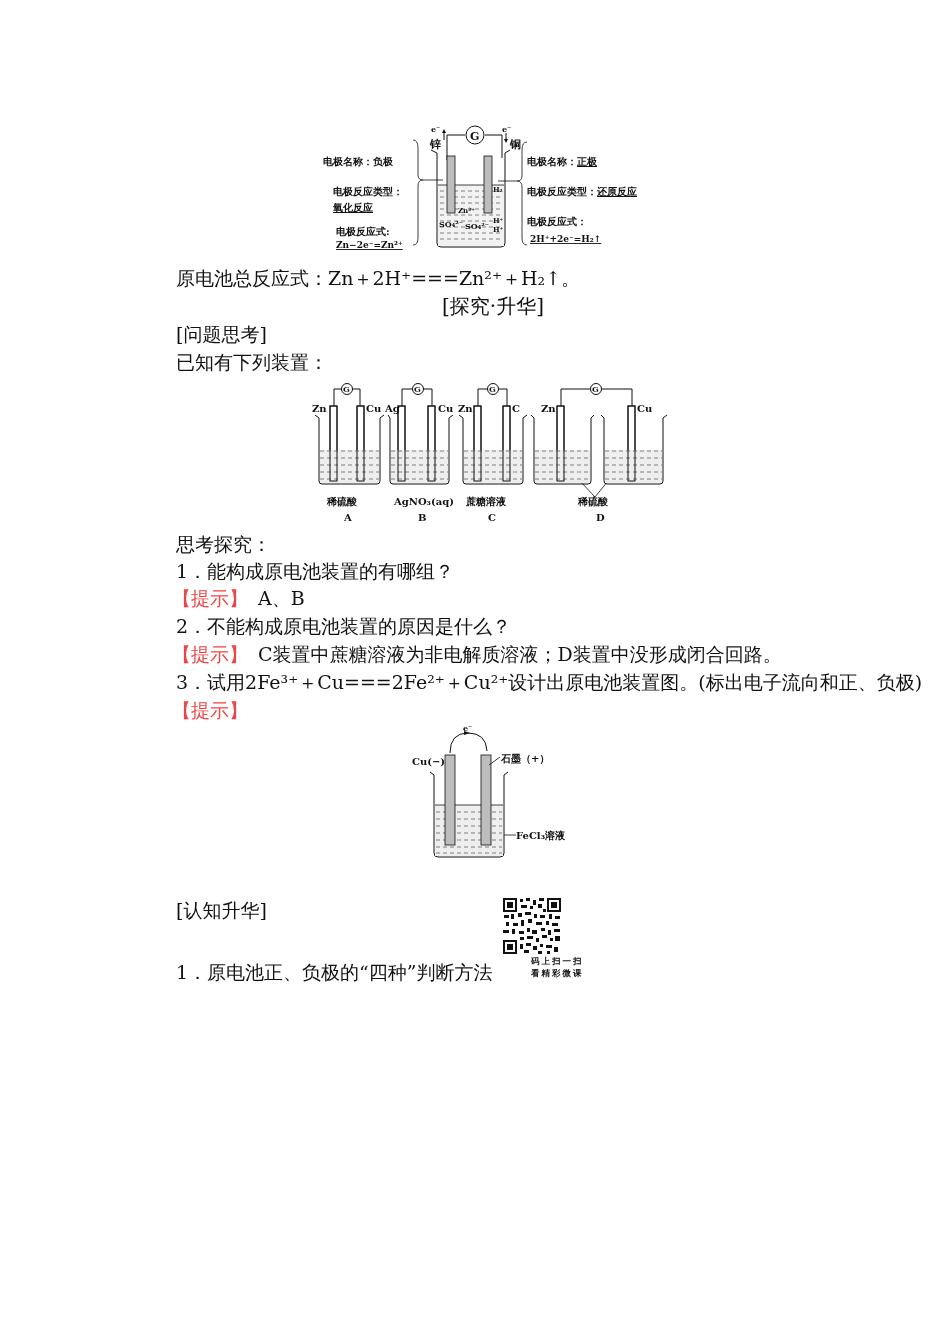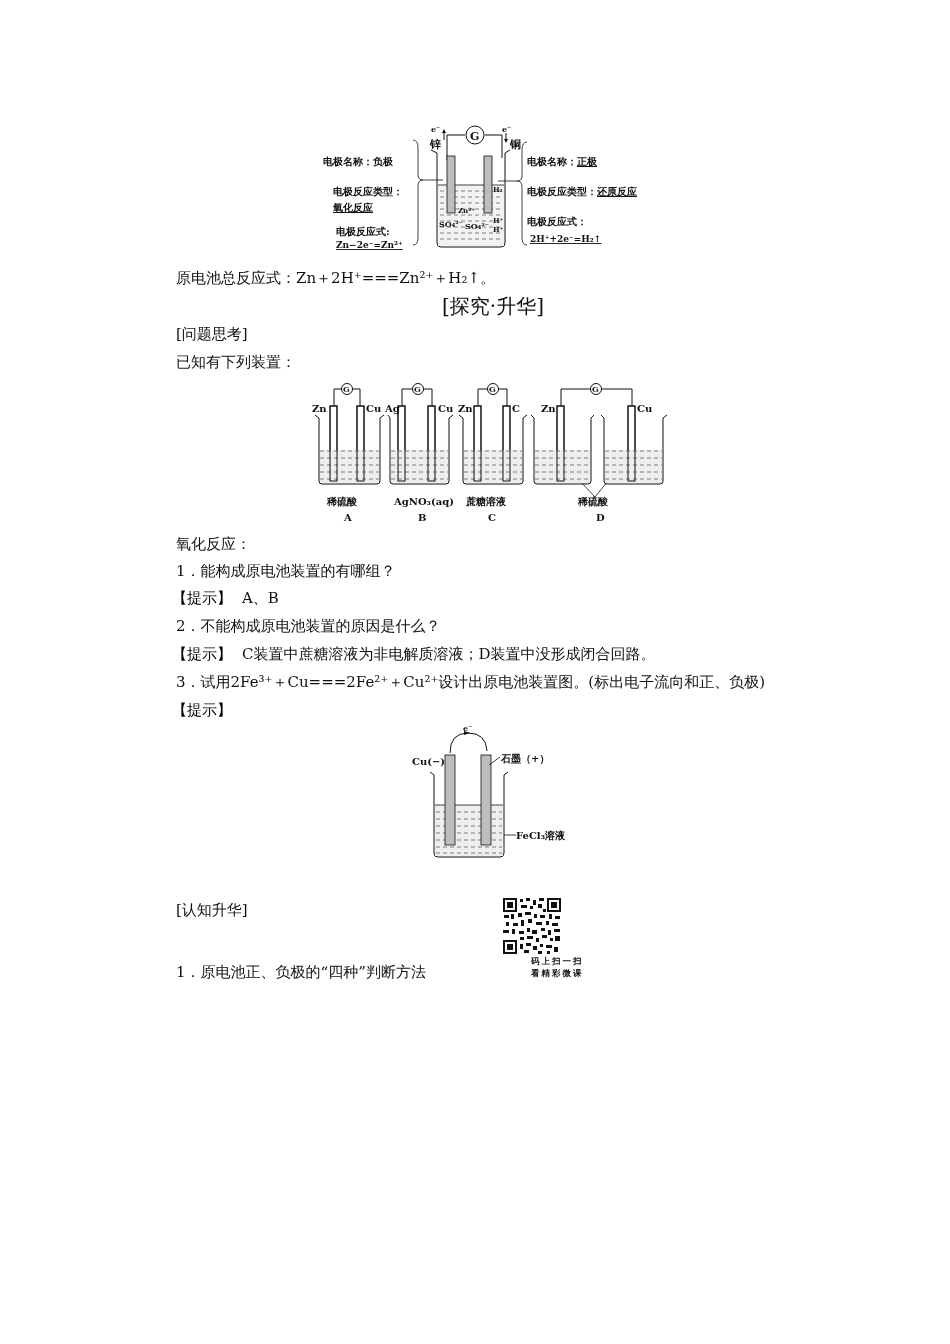--- a/index.html
+++ b/index.html
@@ -1,20 +1,20 @@
 <!DOCTYPE html>
 <html><head>
 <meta charset="utf-8">
 <style>
   html, body { margin: 0; padding: 0; background: #ffffff; }
   body { width: 950px; height: 1344px; position: relative; overflow: hidden;
          font-family: "DejaVu Serif", "Liberation Serif", serif; color: #111; }
-  .line { position: absolute; left: 176px; font-size: 15px; line-height: 20px; white-space: nowrap; }
+  .line { position: absolute; left: 176px; font-size: 19px; line-height: 20px; white-space: nowrap; }
   .center { position: absolute; font-size: 20px; line-height: 20px; white-space: nowrap; }
-  .hint { color: #000000; margin-right: 10px; margin-left: -4px; }
+  .hint { color: #ef4444; margin-right: 10px; margin-left: -4px; }
   svg text { font-family: "DejaVu Serif", "Liberation Serif", serif; font-weight: bold; fill: #111; }
   .fig { position: absolute; }
   .qr-cap { position: absolute; font-size: 8.5px; letter-spacing: 2px; line-height: 11px; font-weight: bold; padding-left: 28px; }
 </style>
 </head>
 <body>
 
 <div class="fig" style="left:310px; top:120px; width:360px; height:135px;">
   <svg width="360" height="135" viewBox="0 0 360 135">
 
@@ -180,21 +180,21 @@
       <text x="161" y="130">蔗糖溶液</text>
       <text x="273" y="130">稀硫酸</text>
       <text x="39" y="146">A</text>
         <text x="113" y="146">B</text>
       <text x="183" y="146">C</text>
         <text x="291" y="146">D</text>
     </g>
   </svg>
 </div>
 
-<div class="line" style="top:534px;">氧化反应：</div>
+<div class="line" style="top:534px;">思考探究：</div>
 <div class="line" style="top:561px;">1．能构成原电池装置的有哪组？</div>
 <div class="line" style="top:588px;">
   <span class="hint">【提示】</span><span>A、B</span>
 </div>
 <div class="line" style="top:616px;">2．不能构成原电池装置的原因是什么？</div>
 <div class="line" style="top:644px;">
   <span class="hint">【提示】</span><span>C装置中蔗糖溶液为非电解质溶液；D装置中没形成闭合回路。</span>
 </div>
 <div class="line" style="top:672px;">
   <span>3．试用</span><span>2Fe³⁺＋Cu===2Fe²⁺＋Cu²⁺</span><span>设计出原电池装置图。(标出电子流向和正、负极)</span>

